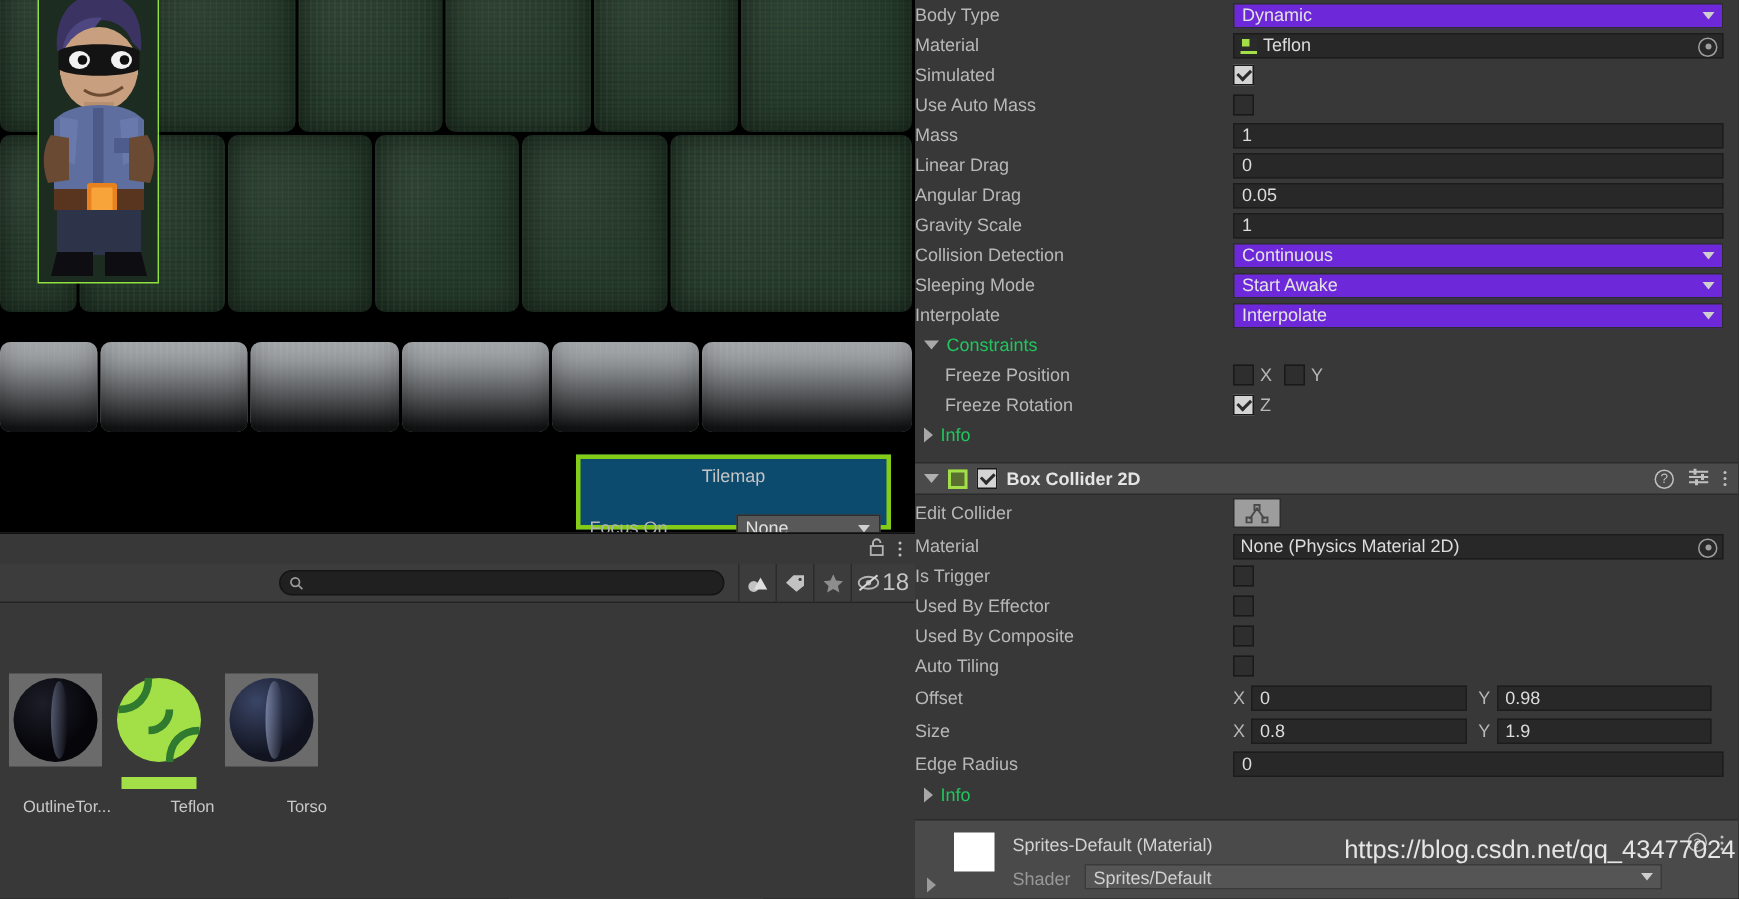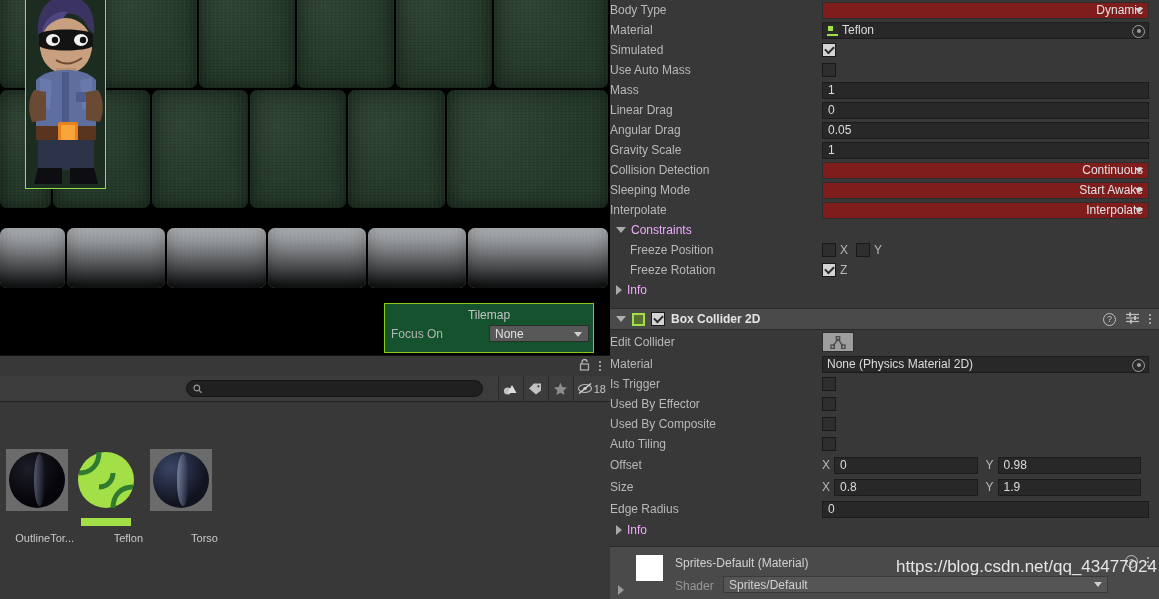--- a/index.html
+++ b/index.html
@@ -43,24 +43,24 @@
   }
   #char-wrap {
     position:absolute; left:26px; top:-6px; width:79px; height:194px;
     outline:1px solid #8fe040;
   }
   #char { position:absolute; inset:0; }
 
   
   #tilemap-popup {
     position:absolute; left:384px; top:303px; width:210px; height:50px;
-    background:#14532d; border:1px solid #84cc16;
+    background:#0c4a6e; border:3px solid #84cc16;
   }
   #tilemap-title { text-align:center; padding-top:4px; font-size:12px; color:#c4c4c4; }
-  #tilemap-row { display:flex; align-items:center; padding:3px 4px 0 4px; }
+  #tilemap-row { display:flex; align-items:center; padding:3px 4px 0 4px;margin-top:16px; }
   #tilemap-row .lbl { width:100px; color:#b4b4b4; font-size:12px; padding-left:2px;}
   .popup-dropdown {
     flex:1; height:17px; background:#585858; border:1px solid #2d2d2d;
     display:flex; align-items:center; padding:0 5px; font-size:12px; color:#e0e0e0;
     position:relative;
   }
   .popup-dropdown .caret { position:absolute; right:6px; top:6px; }
 
   
   #proj-header {
@@ -129,24 +129,23 @@
   #inspector {
     position:absolute; left:610px; top:0; width:549px; height:599px;
     background:#383838; overflow:hidden;
   }
   .row { height:20px; display:flex; align-items:center; padding-left:0; }
   .row .label { width:212px; color:#b8b8b8; font-size:12px; }
   .row.indent .label { padding-left:20px; }
   .ctrl { flex:1; display:flex; align-items:center; padding-right:10px; }
 
   .dropdown {
-    width:100%; height:17px; background:#7f1d1d; border:1px solid #2d2d2d;
+    width:100%; height:17px; background:#6d28d9; border:1px solid #2d2d2d;
     display:flex; align-items:center; padding:0 5px; font-size:12px; color:#e2e2e2;
     position:relative;
-    justify-content:flex-end;
   }
   .dropdown .caret { position:absolute; right:5px; top:5px; }
   .caret {
     width:0;height:0;border-left:4px solid transparent;border-right:4px solid transparent;
     border-top:5px solid #cfcfcf;
   }
   .textfield {
     width:100%; height:17px; background:#282828; border:1px solid #1c1c1c;
     display:flex; align-items:center; padding:0 5px; font-size:12px; color:#dcdcdc;
   }
@@ -182,21 +181,21 @@
 
   .foldout { display:flex; align-items:center; height:20px; padding-left:6px; gap:5px; }
   .foldout .tri-down {
     width:0;height:0;border-left:5px solid transparent;border-right:5px solid transparent;
     border-top:6px solid #a8a8a8;
   }
   .foldout .tri-right {
     width:0;height:0;border-top:5px solid transparent;border-bottom:5px solid transparent;
     border-left:6px solid #a8a8a8;
   }
-  .foldout .ftext { font-size:12px; color:#f0abfc; }
+  .foldout .ftext { font-size:12px; color:#22c55e; }
 
   
   .comp-header {
     height:22px; background:#4a4a4a; border-top:1px solid #2b2b2b; border-bottom:1px solid #2b2b2b;
     display:flex; align-items:center; padding:0 8px 0 6px; gap:6px;
   }
   .comp-header .tri-down {
     width:0;height:0;border-left:5px solid transparent;border-right:5px solid transparent;
     border-top:6px solid #b0b0b0;
   }
@@ -365,21 +364,21 @@
         <svg width="15" height="14" viewBox="0 0 15 14">
             <path d="M7.5 0.8 L9.4 5 L14 5.5 L10.6 8.6 L11.6 13 L7.5 10.7 L3.4 13 L4.4 8.6 L1 5.5 L5.6 5 Z" fill="#8d8d8d"></path>
           </svg>
       </div>
       <div class="tb-btn" id="hidden-count" style="width:auto">
         <svg width="16" height="13" viewBox="0 0 16 13">
             <ellipse cx="8" cy="6.5" rx="6.5" ry="4" stroke="#b4b4b4" stroke-width="1.2" fill="none"></ellipse>
             <circle cx="8" cy="6.5" r="1.8" fill="#b4b4b4"></circle>
             <line x1="2" y1="11.5" x2="14" y2="1.5" stroke="#d6d6d6" stroke-width="1.4"></line>
           </svg>
-        <span style="font-size:11px;color:#c4c4c4">18</span>
+        <span style="font-size:16px;color:#c4c4c4">18</span>
       </div>
     </div>
     <div id="search-box">
       <svg width="10" height="10" viewBox="0 0 10 10">
           <circle cx="4" cy="4" r="3" stroke="#9a9a9a" stroke-width="1.2" fill="none"></circle>
           <line x1="6.3" y1="6.3" x2="9" y2="9" stroke="#9a9a9a" stroke-width="1.2"></line>
         </svg>
       <input id="search-input" type="text" value="" placeholder="" style="">
     </div>
 

